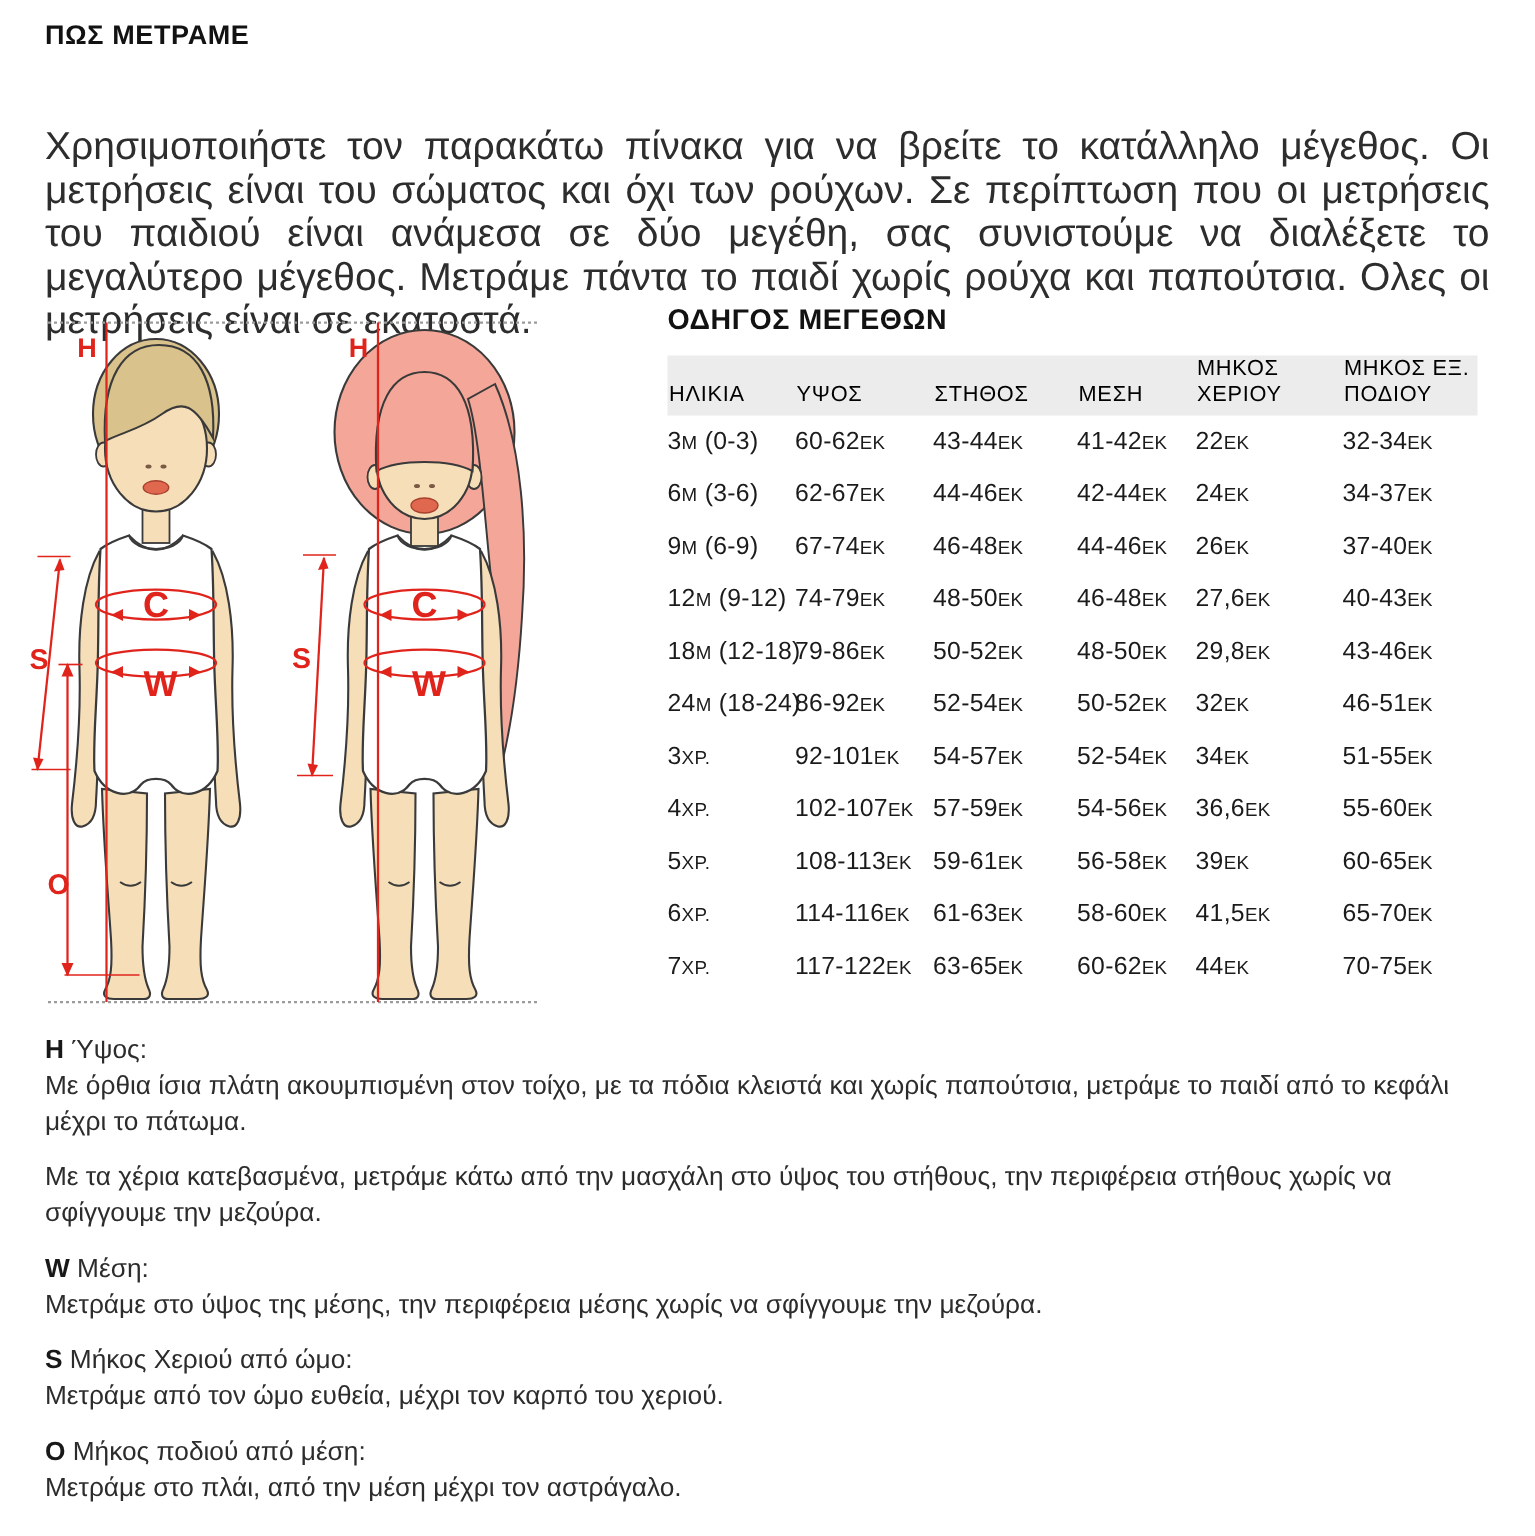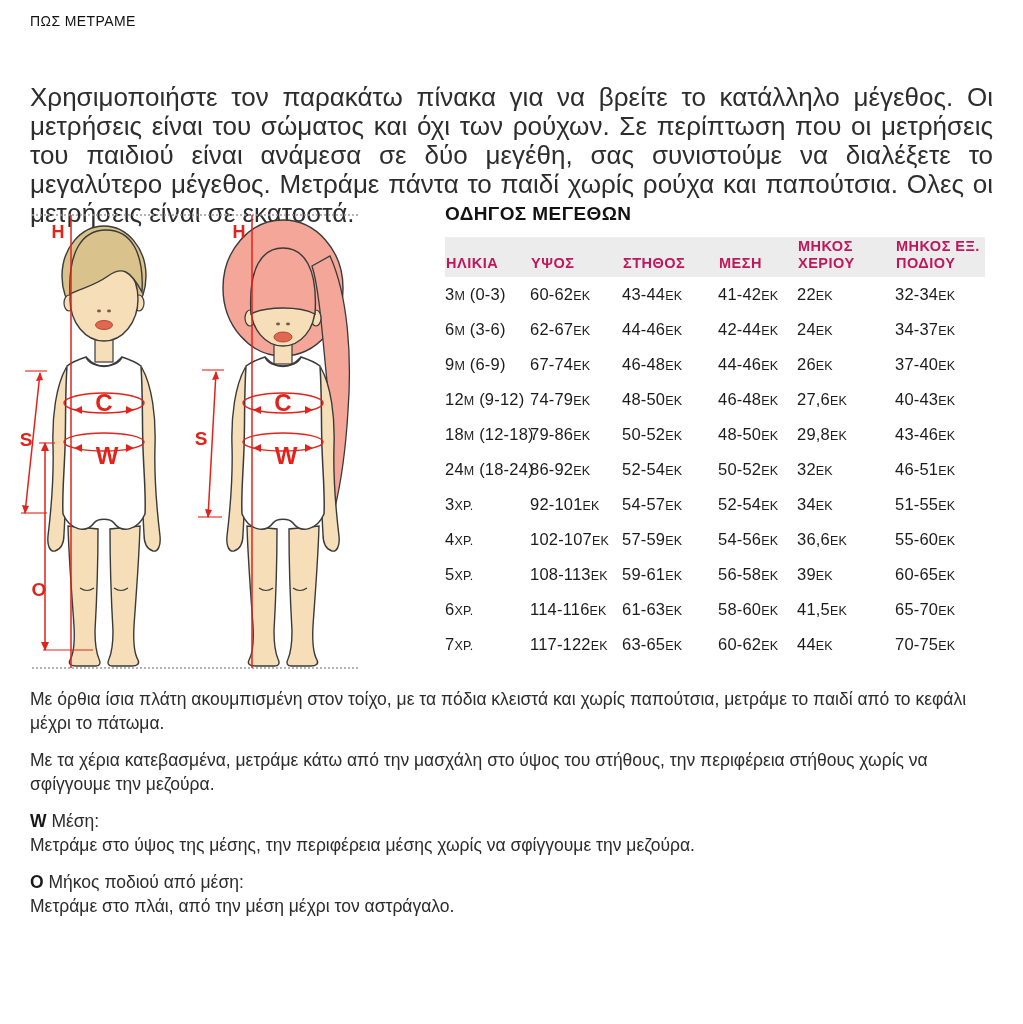--- a/index.html
+++ b/index.html
@@ -3,39 +3,39 @@
 <meta charset="utf-8">
 <style>
   html,body { margin:0; padding:0; }
   body {
     width:1023px; height:1024px; position:relative; overflow:hidden;
     background:#ffffff; color:#1c1c1c;
     font-family:"Liberation Sans", sans-serif;
   }
   .page-title {
     position:absolute; left:30px; top:13px;
-    font-size:14px; font-weight:normal; letter-spacing:0.4px; color:#121212;
+    font-size:18px; font-weight:bold; letter-spacing:0.4px; color:#121212;
   }
   .intro {
     position:absolute; left:30px; top:57px; width:963px;
     font-size:26px; line-height:29px; text-align:justify; color:#2d2d2d;
   }
   .figure-wrap { position:absolute; left:10px; top:196px; width:420px; height:486px; }
   .table-title {
     position:absolute; left:445px; top:203px;
     font-size:19px; font-weight:bold; letter-spacing:0.4px; color:#121212;
   }
   .size-table { position:absolute; left:445px; top:237px; width:540px; }
   .thead {
     display:grid; grid-template-columns:85px 92px 96px 79px 98px 90px;
     background:#ececec; height:40px; align-items:end;
   }
   .thcell {
-    font-size:14.5px; color:#be185d; letter-spacing:0.5px;
-    line-height:17px; padding:0 2px 5px 1px;font-weight:bold;
+    font-size:14.5px; color:#000000; letter-spacing:0.5px;
+    line-height:17px; padding:0 2px 5px 1px;
   }
   .trow {
     display:grid; grid-template-columns:85px 92px 96px 79px 98px 90px;
     height:35px; align-items:center;
   }
   .tcell { font-size:16.5px; color:#1b1b1b; letter-spacing:0.2px; white-space:nowrap; }
   .tcell .sc { font-size:12.5px; }
   .notes { position:absolute; left:30px; top:687px; width:966px; }
   .note { margin-bottom:13px; }
   .note-title, .note-text { font-size:17.5px; line-height:24px; color:#2c2c2c; }
@@ -245,26 +245,31 @@
         <div class="tcell">63-65<span class="sc">ΕΚ</span></div>
         <div class="tcell">60-62<span class="sc">ΕΚ</span></div>
         <div class="tcell">44<span class="sc">ΕΚ</span></div>
         <div class="tcell">70-75<span class="sc">ΕΚ</span></div>
       </div>
     </div>
 </div>
 
 <div class="notes">
     <div class="note">
+      <div class="note-title"><b>H</b> <span>Ύψος:</span></div>
       <div class="note-text">Με όρθια ίσια πλάτη ακουμπισμένη στον τοίχο, με τα πόδια κλειστά και χωρίς παπούτσια, μετράμε το παιδί από το κεφάλι μέχρι το πάτωμα.</div>
     </div>
     <div class="note">
       <div class="note-text">Με τα χέρια κατεβασμένα, μετράμε κάτω από την μασχάλη στο ύψος του στήθους, την περιφέρεια στήθους χωρίς να σφίγγουμε την μεζούρα.</div>
     </div>
     <div class="note">
       <div class="note-title"><b>W</b> <span>Μέση:</span></div>
       <div class="note-text">Μετράμε στο ύψος της μέσης, την περιφέρεια μέσης χωρίς να σφίγγουμε την μεζούρα.</div>
     </div>
     <div class="note">
+      <div class="note-title"><b>S</b> <span>Μήκος Χεριού από ώμο:</span></div>
+      <div class="note-text">Μετράμε από τον ώμο ευθεία, μέχρι τον καρπό του χεριού.</div>
+    </div>
+    <div class="note">
       <div class="note-title"><b>O</b> <span>Μήκος ποδιού από μέση:</span></div>
       <div class="note-text">Μετράμε στο πλάι, από την μέση μέχρι τον αστράγαλο.</div>
     </div>
   </div>
 
 </body></html>

